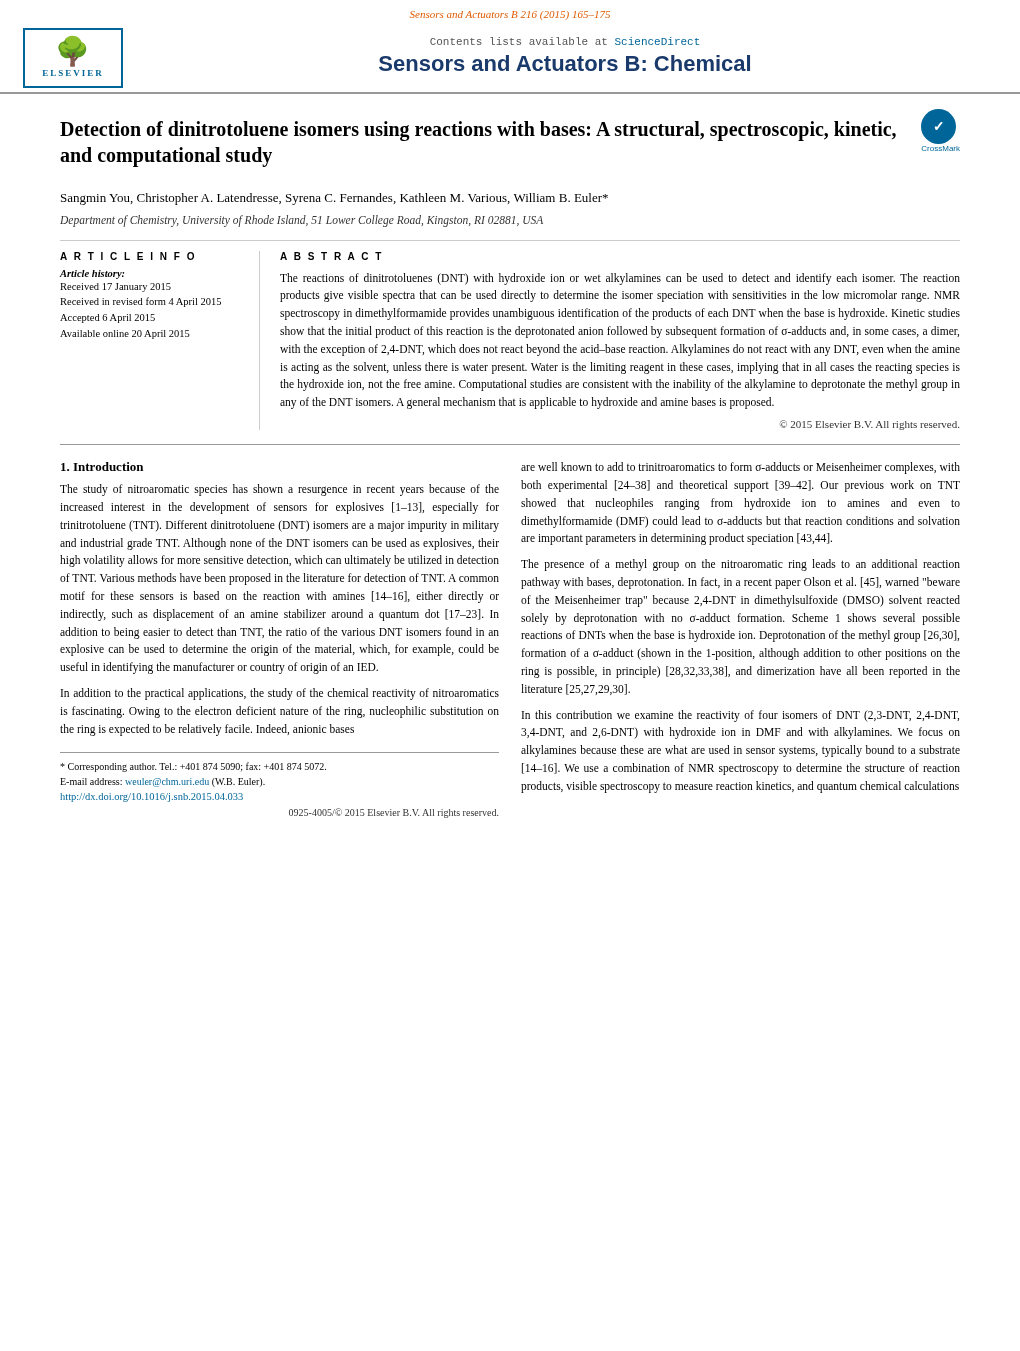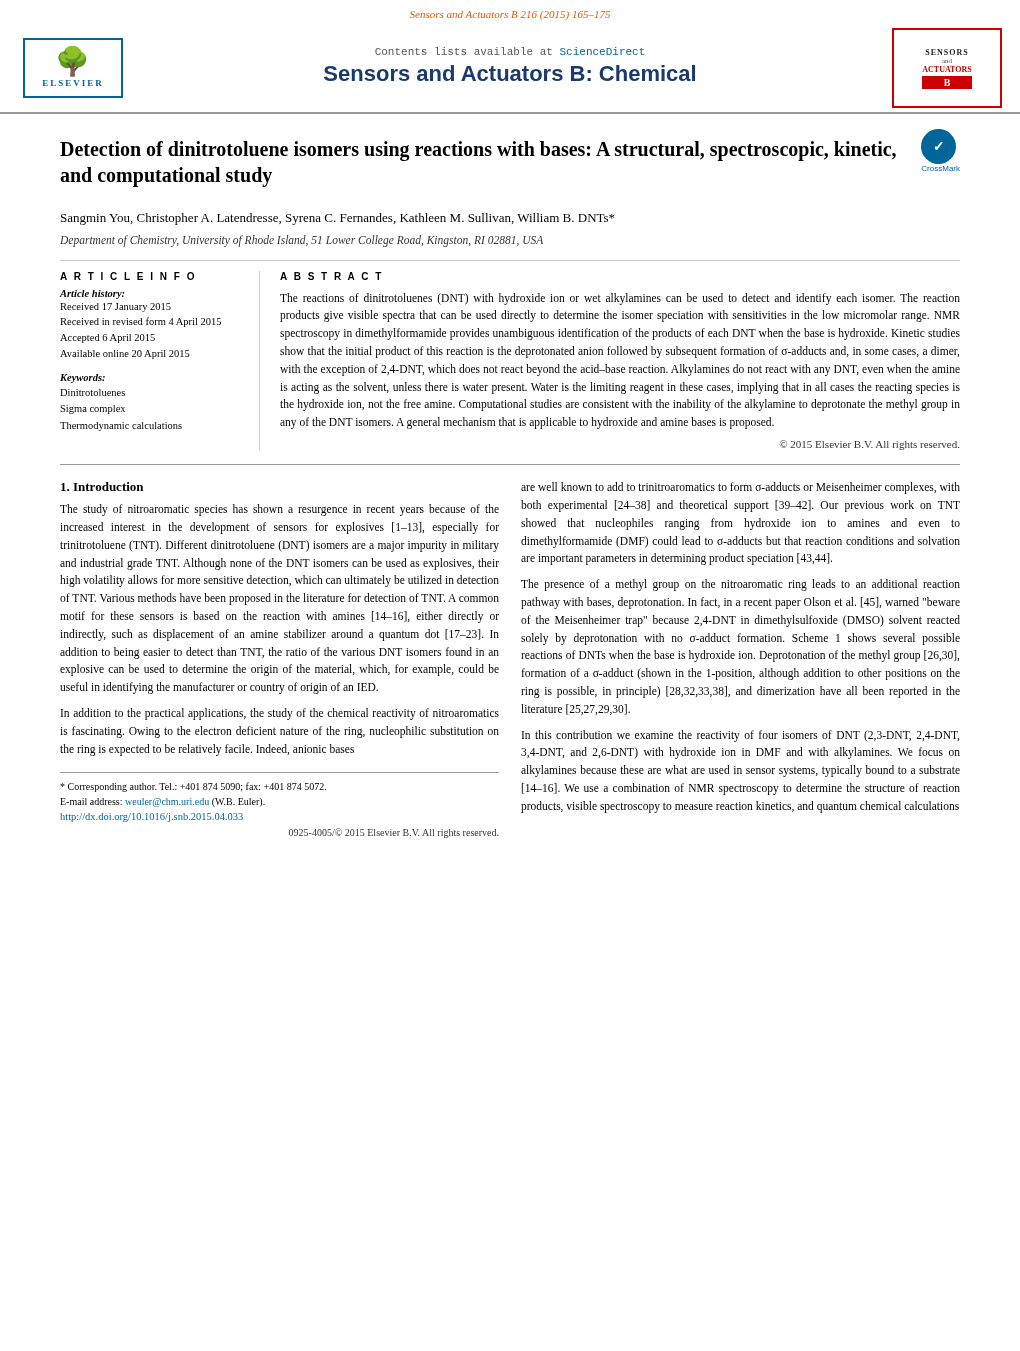--- a/index.html
+++ b/index.html
@@ -353,60 +353,46 @@
     </div>
 
     <div class="journal-title-center">
       <div class="contents-line">
         <span>Contents lists available at</span>
         <a>ScienceDirect</a>
       </div>
       <h1>Sensors and Actuators B: Chemical</h1>
     </div>
 
-    <div class="sensors-logo-box">
-      <div class="sensors-logo-inner">
-        <div class="sens-text">SENSORS</div>
-        <div class="and-text">and</div>
-        <div class="act-text">ACTUATORS</div>
-        <div class="b-box">B</div>
-      </div>
-    </div>
   </div>
 
   <div class="article-content">
 
     <div style="overflow:hidden; margin-bottom: 8px;">
       <div class="crossmark">
         <div class="crossmark-circle">✓</div>
         <div style="font-size:8px; text-align:center; color:#006699; font-family:Arial,sans-serif;">CrossMark</div>
       </div>
       <div class="article-title">Detection of dinitrotoluene isomers using reactions with bases: A structural, spectroscopic, kinetic, and computational study</div>
     </div>
 
-    <div class="authors">Sangmin You, Christopher A. Latendresse, Syrena C. Fernandes, Kathleen M. Sullivan, William B. DNTs*</div>
+    <div class="authors">Sangmin You, Christopher A. Latendresse, Syrena C. Fernandes, Kathleen M. Various, William B. Euler*</div>
 
     <div class="affiliation">Department of Chemistry, University of Rhode Island, 51 Lower College Road, Kingston, RI 02881, USA</div>
 
     <div class="two-col">
       <div class="article-info">
         <h3>A R T I C L E   I N F O</h3>
         <div class="info-section">
           <div class="label">Article history:</div>
           <div class="value">Received 17 January 2015</div>
           <div class="value">Received in revised form 4 April 2015</div>
           <div class="value">Accepted 6 April 2015</div>
           <div class="value">Available online 20 April 2015</div>
         </div>
-        <div class="info-section">
-          <div class="keywords-label">Keywords:</div>
-          <div class="keyword">Dinitrotoluenes</div>
-          <div class="keyword">Sigma complex</div>
-          <div class="keyword">Thermodynamic calculations</div>
-        </div>
       </div>
 
       <div class="abstract-section">
         <h3>A B S T R A C T</h3>
         <div class="abstract-text">The reactions of dinitrotoluenes (DNT) with hydroxide ion or wet alkylamines can be used to detect and identify each isomer. The reaction products give visible spectra that can be used directly to determine the isomer speciation with sensitivities in the low micromolar range. NMR spectroscopy in dimethylformamide provides unambiguous identification of the products of each DNT when the base is hydroxide. Kinetic studies show that the initial product of this reaction is the deprotonated anion followed by subsequent formation of σ-adducts and, in some cases, a dimer, with the exception of 2,4-DNT, which does not react beyond the acid–base reaction. Alkylamines do not react with any DNT, even when the amine is acting as the solvent, unless there is water present. Water is the limiting reagent in these cases, implying that in all cases the reacting species is the hydroxide ion, not the free amine. Computational studies are consistent with the inability of the alkylamine to deprotonate the methyl group in any of the DNT isomers. A general mechanism that is applicable to hydroxide and amine bases is proposed.</div>
         <div class="copyright">© 2015 Elsevier B.V. All rights reserved.</div>
       </div>
     </div>
 
     <hr class="divider">

